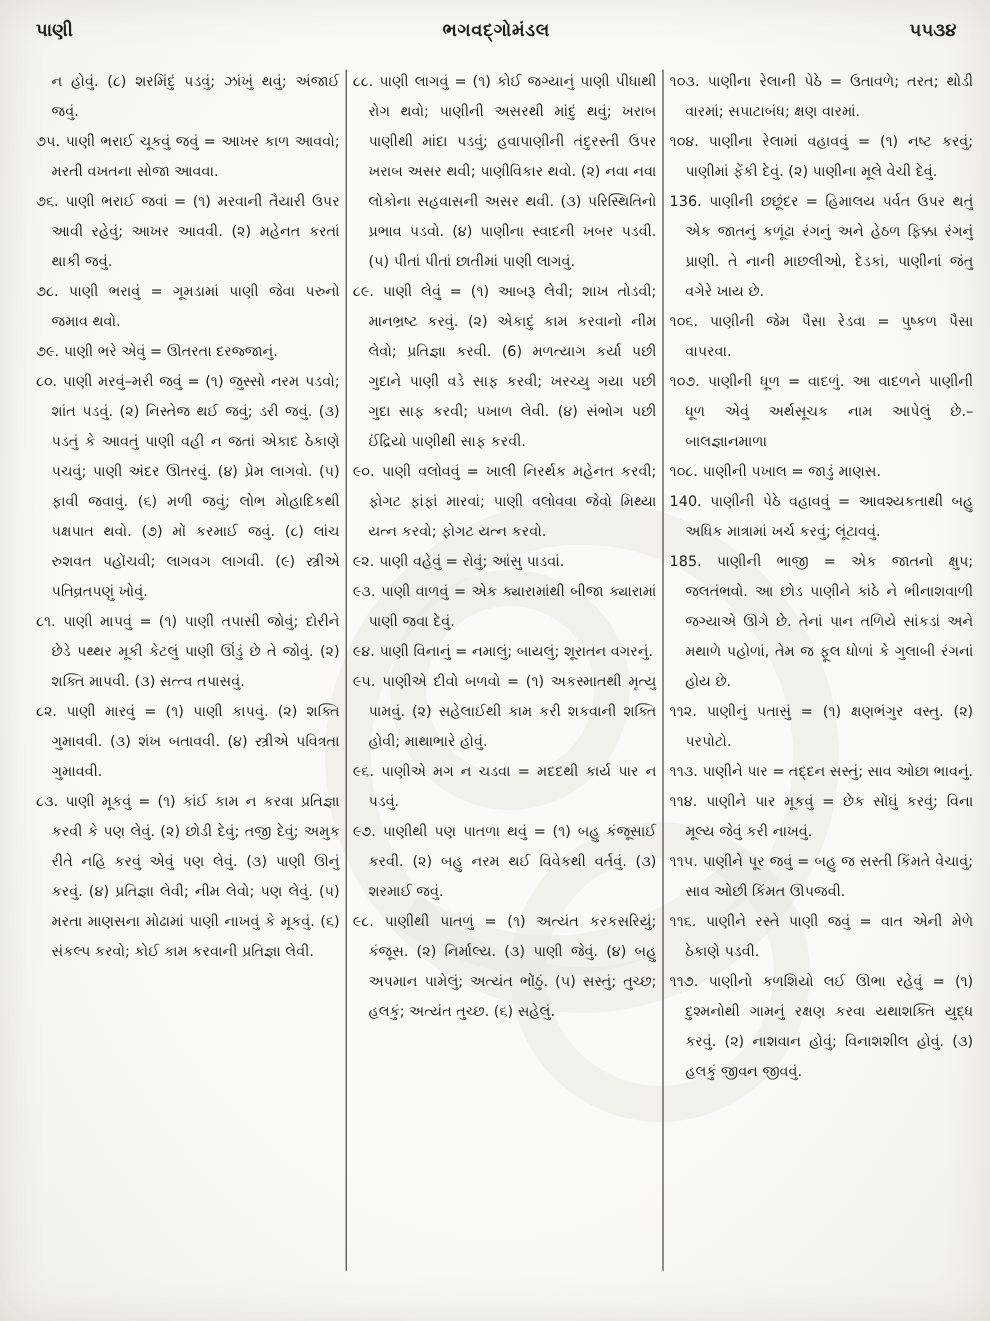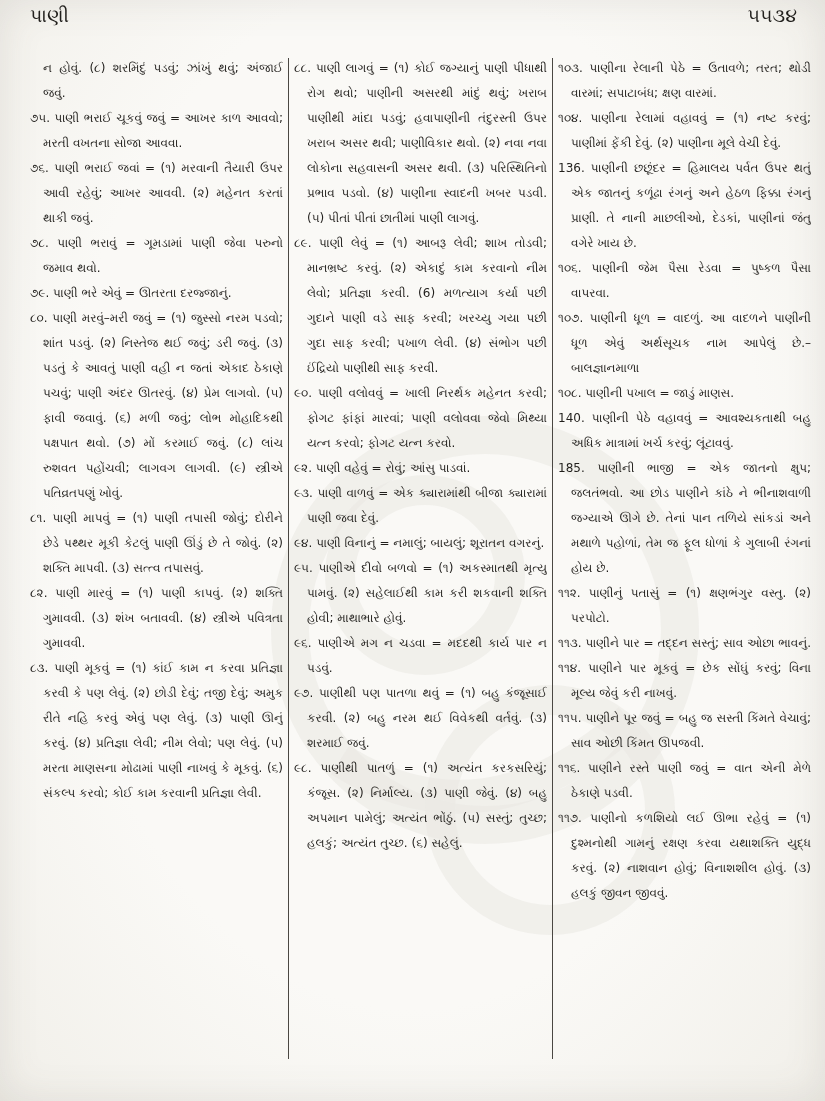--- a/index.html
+++ b/index.html
@@ -20,24 +20,24 @@
   .watermark {
     position: absolute;
     left: 250px; top: 380px;
     width: 470px; height: 560px;
     opacity: .55;
     pointer-events: none;
     z-index: 0;
   }
   .header {
     position: absolute;
-    top: 4px; left: 30px; right: 28px;
+    top: 16px; left: 30px; right: 28px;
     height: 26px;
-    font-size: 19px;
-    font-weight: normal;
+    font-size: 15px;
+    font-weight: bold;
     z-index: 2;
   }
   .header .left   { position: absolute; left: 0; top: 0; }
   .header .center { position: absolute; left: 0; right: 0; text-align: center; top: 0; letter-spacing: .5px; }
   .header .right  { position: absolute; right: 0; top: 0; }
   .columns {
     position: absolute;
     top: 56px; left: 30px; right: 12px; bottom: 8px;
     display: flex;
     z-index: 1;
@@ -74,20 +74,21 @@
     <g fill="none" stroke="#dddbd4" stroke-opacity="0.55">
       <circle cx="235" cy="250" r="195" stroke-width="38"></circle>
       <circle cx="175" cy="195" r="85" stroke-width="30"></circle>
       <path d="M 90 380 Q 235 470 380 340" stroke-width="34"></path>
       <circle cx="300" cy="430" r="110" stroke-width="30"></circle>
     </g>
   </svg>
 
   <div class="header">
     <span class="left">પાણી</span>
+    <span class="center">ભગવદ્ગોમંડલ</span>
     <span class="right">૫૫૩૪</span>
   </div>
 
   <div class="columns">
     <div class="column">
         <p class="entry cont">ન હોવું. (૮) શરમિંદું પડવું; ઝાંખું થવું; અંજાઈ જવું.</p>
         <p class="entry">૭૫. પાણી ભરાઈ ચૂકવું જવું = આખર કાળ આવવો; મરતી વખતના સોજા આવવા.</p>
         <p class="entry">૭૬. પાણી ભરાઈ જવાં = (૧) મરવાની તૈયારી ઉપર આવી રહેવું; આખર આવવી. (૨) મહેનત કરતાં થાકી જવું.</p>
         <p class="entry">૭૮. પાણી ભરાવું = ગૂમડામાં પાણી જેવા પરુનો જમાવ થવો.</p>
         <p class="entry">૭૯. પાણી ભરે એવું = ઊતરતા દરજ્જાનું.</p>

